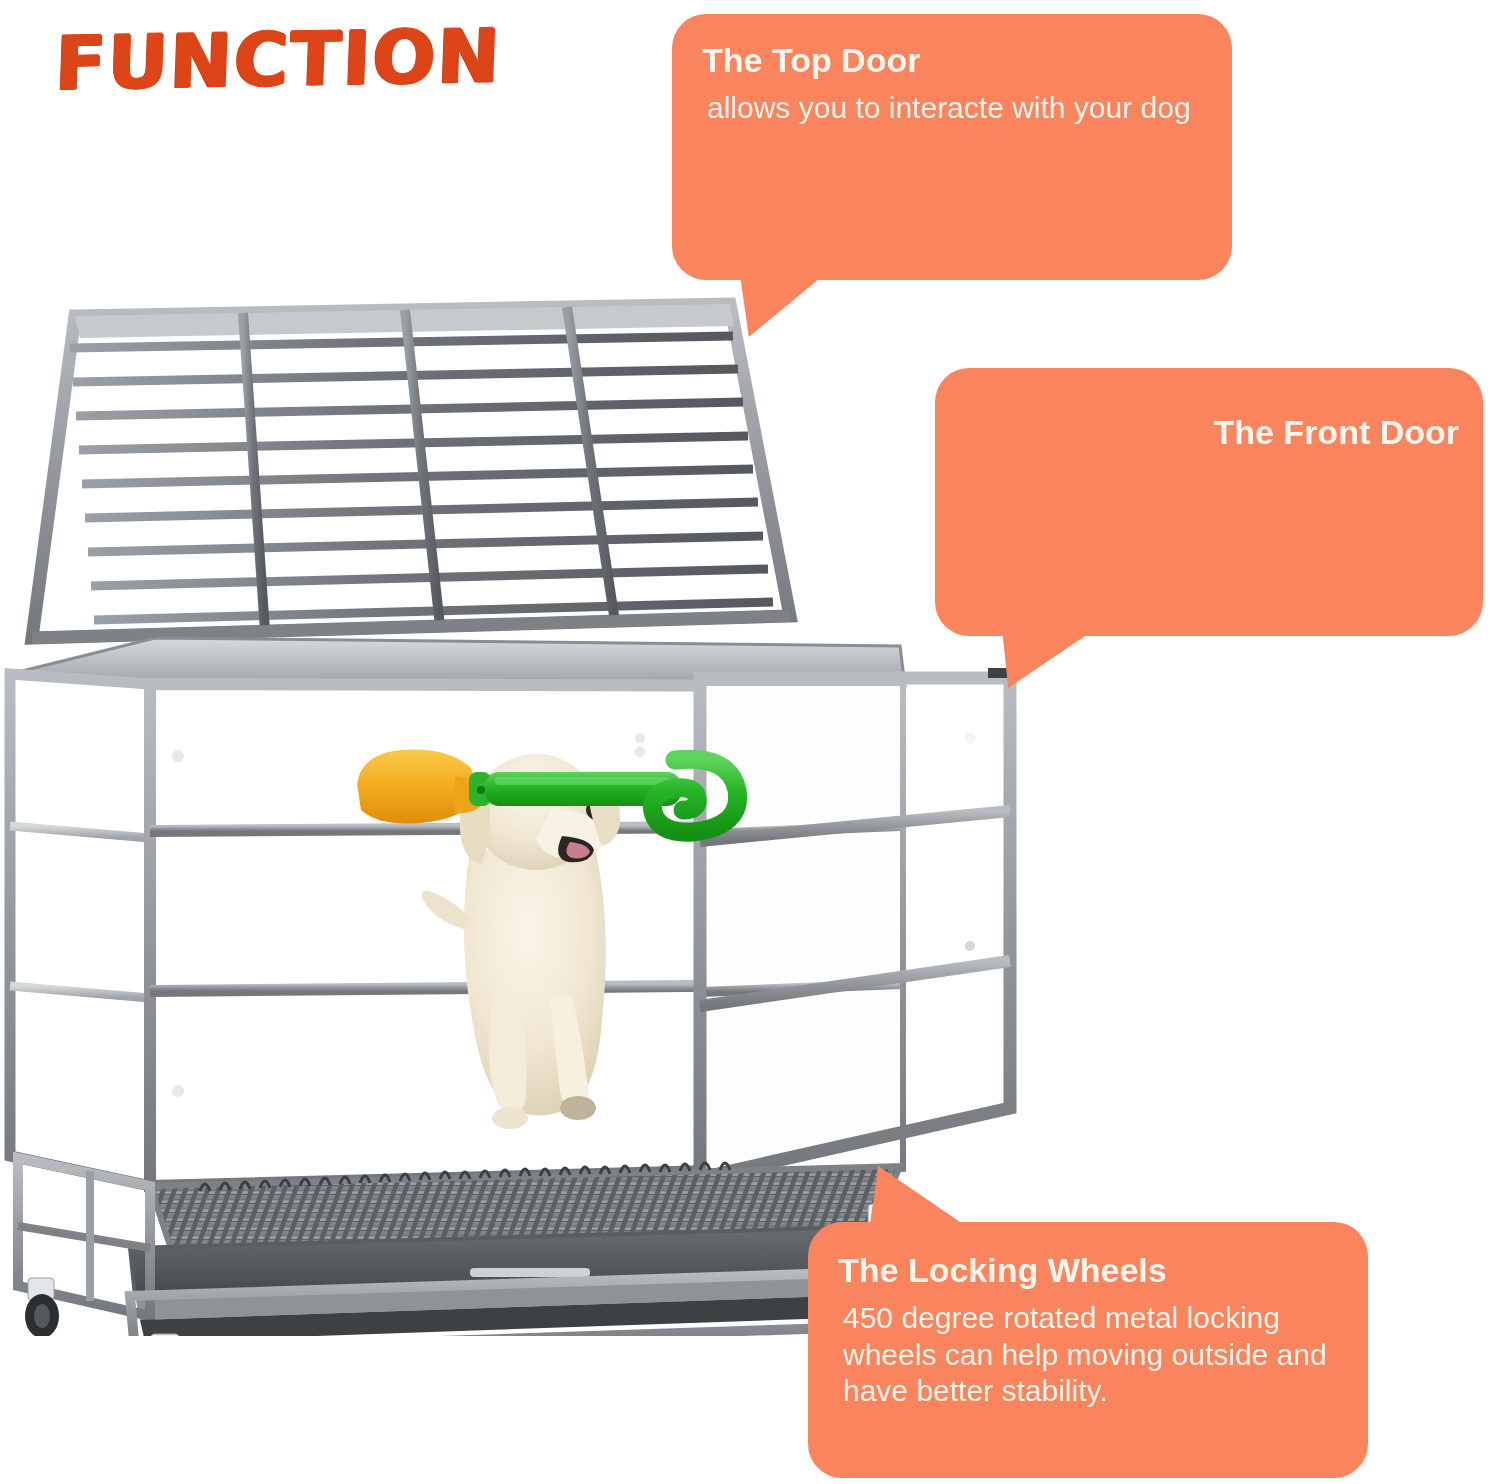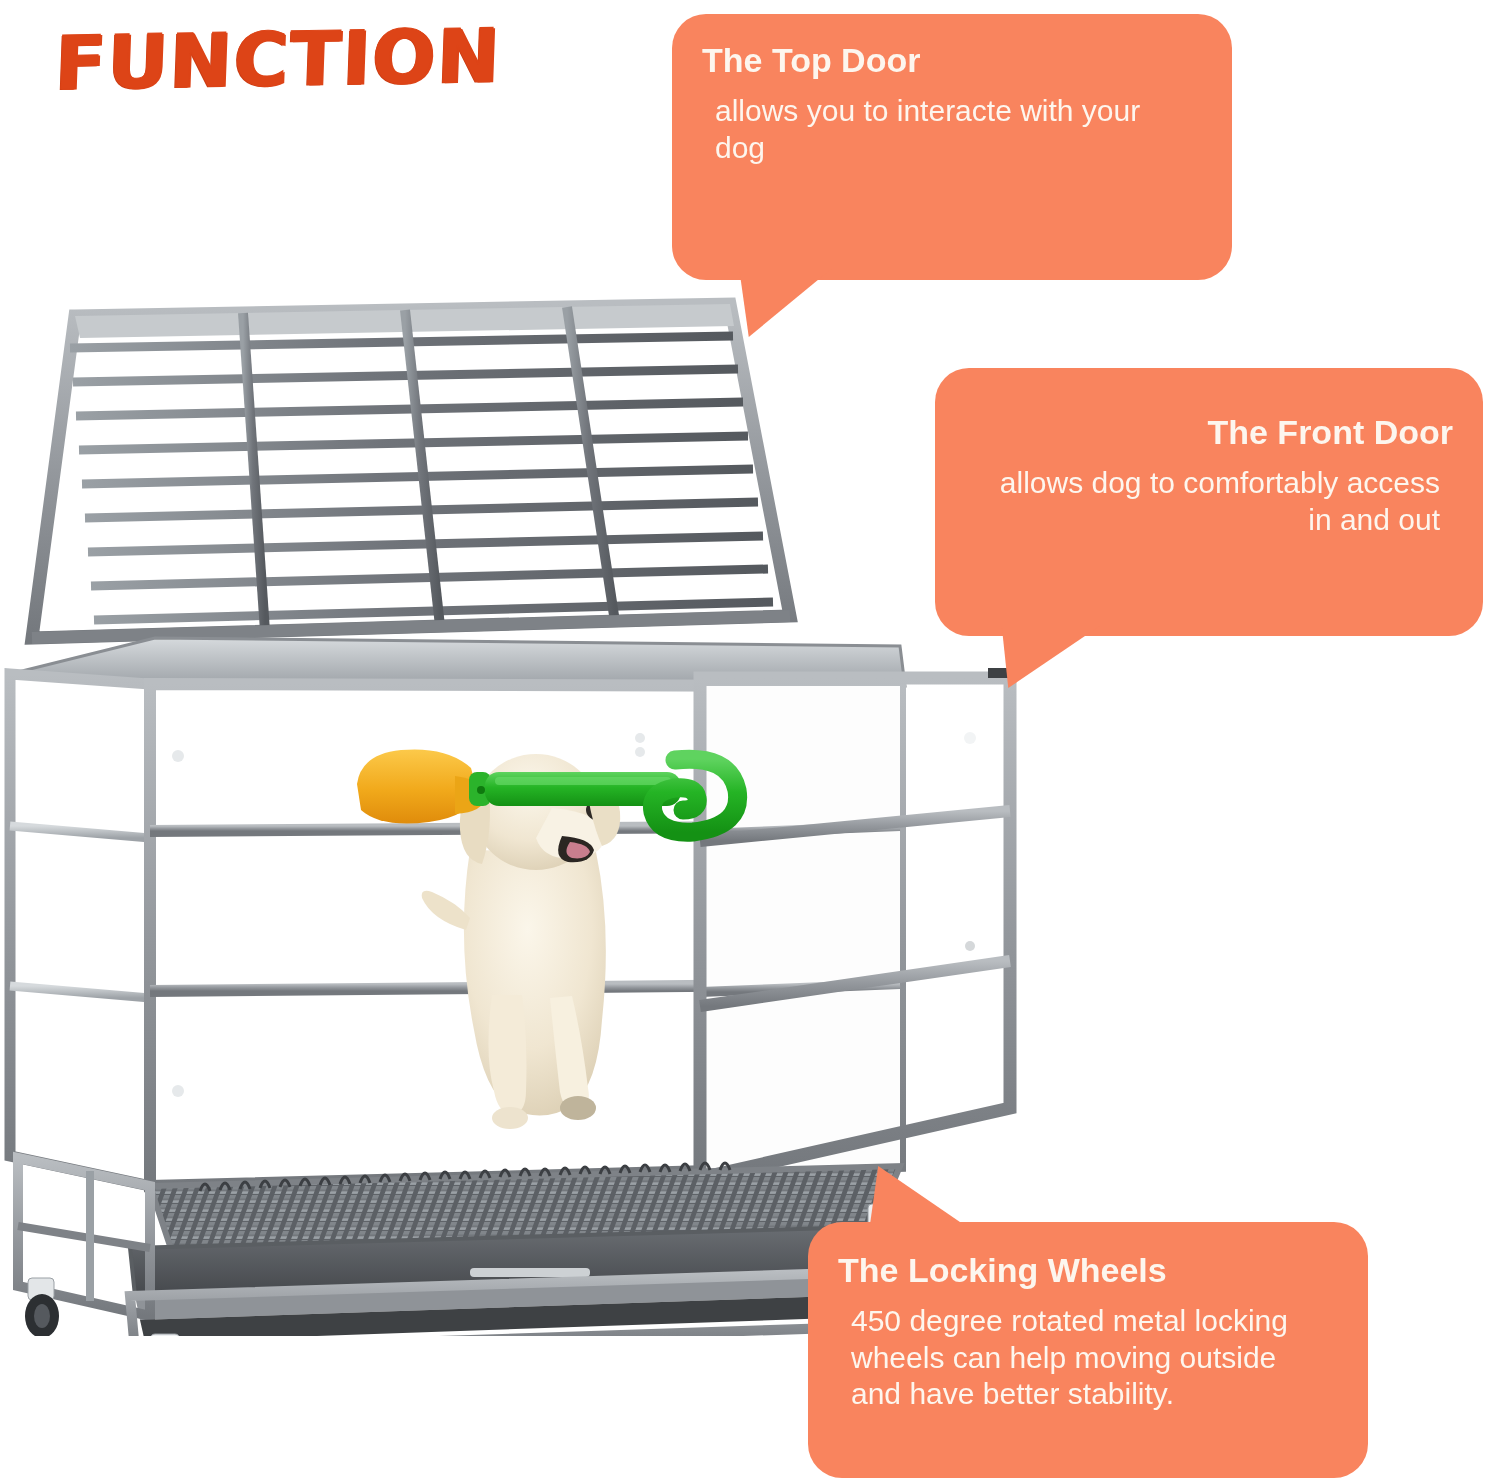--- a/index.html
+++ b/index.html
@@ -17,28 +17,28 @@
     text-shadow:2px 1px 0 #DD4417, -1px 1px 0 #C93B12;
   }
 
   
   .callout{position:absolute;}
   .bubble{
     position:relative;
     background:#F9845E;
     border-radius:34px;
     box-sizing:border-box;
-    padding:26px 30px 30px 30px;
+    padding:26px 24px 30px 30px;
   }
   .bub-head{
     color:#FDF6EE;font-weight:bold;font-size:34px;line-height:1.18;
     margin:0 0 10px 0;white-space:nowrap;
   }
   .bub-body{
-    color:#FDF6EE;font-size:30px;line-height:1.22;margin:13px;
+    color:#FDF6EE;font-size:30px;line-height:1.22;margin:5px;
   }
   .tail{position:absolute;width:0;height:0;}
 
   
   #callout-top-door{left:672px;top:14px;width:560px;}
   #callout-top-door .bubble{height:266px;}
   #tail-top-door{
     left:72px;top:255px;
     border-left:0 solid transparent;
     border-right:92px solid transparent;
@@ -345,21 +345,20 @@
   <div class="bubble">
     <p class="bub-head">The Top Door</p>
     <p class="bub-body">allows you to interacte with your dog</p>
     <div class="tail" id="tail-top-door"></div>
   </div>
 </div>
 
 <div class="callout" id="callout-front-door">
   <div class="bubble">
     <p class="bub-head">The Front Door</p>
-    <p class="bub-body">allows dog to comfortably access in and out</p>
     <div class="tail" id="tail-front-door"></div>
   </div>
 </div>
 
 <div class="callout" id="callout-locking-wheels">
   <div class="bubble">
     <p class="bub-head">The Locking Wheels</p>
     <p class="bub-body">450 degree rotated metal locking wheels can help moving outside and have better stability.</p>
     <div class="tail" id="tail-locking-wheels"></div>
   </div>

